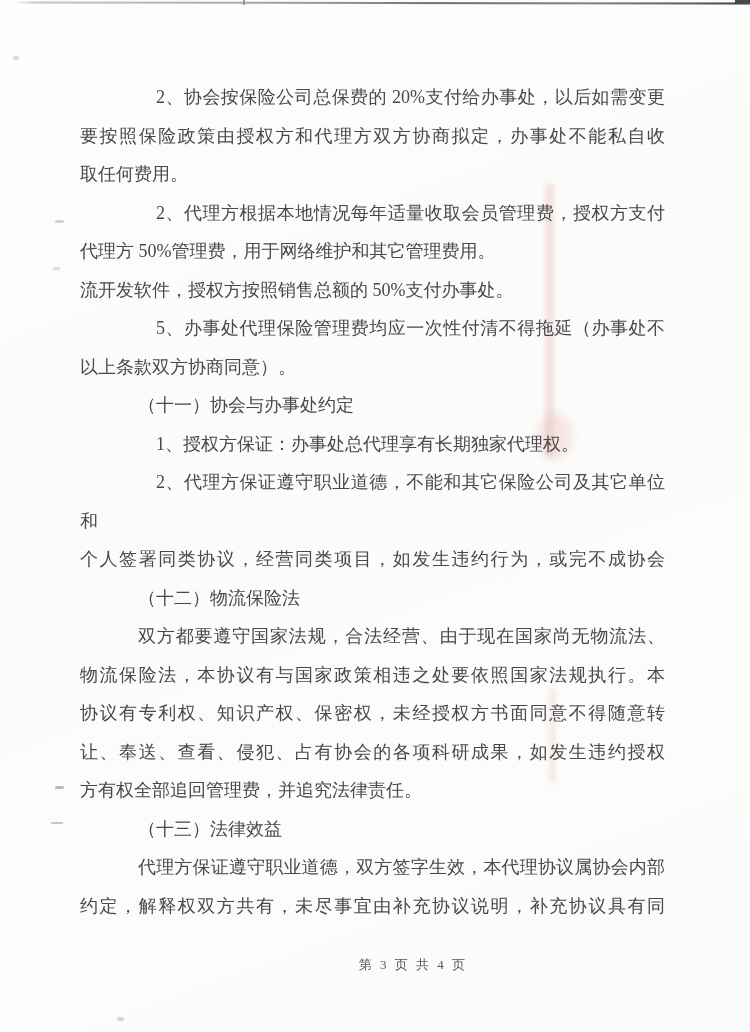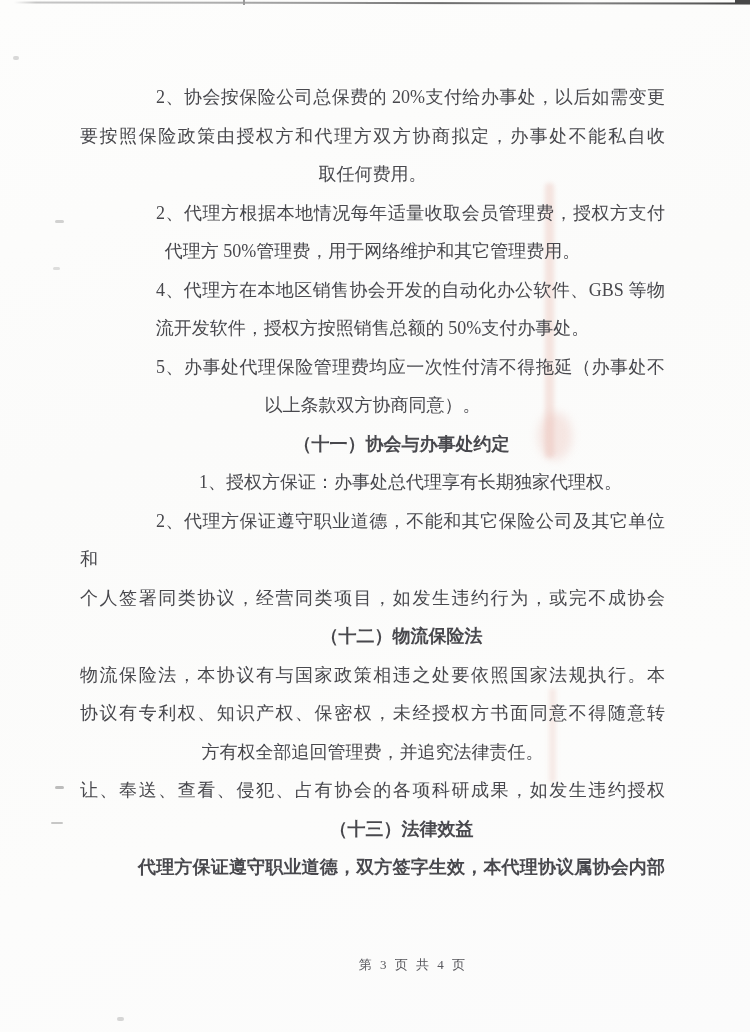--- a/index.html
+++ b/index.html
@@ -39,23 +39,23 @@
   .m3 { left: 53px;  top: 267px;  width: 7px;  height: 3px; background: rgba(150,150,150,0.30); }
   .m4 { left: 55px;  top: 786px;  width: 9px;  height: 3px; background: rgba(110,110,110,0.45); }
   .m5 { left: 51px;  top: 822px;  width: 12px; height: 2px; background: rgba(120,120,120,0.40); }
   .m6 { left: 117px; top: 1017px; width: 7px;  height: 4px; background: rgba(175,175,175,0.50); }
 
   .text-block {
     position: absolute; left: 80px; top: 78px; width: 585px;
     font-size: 18px; line-height: 38.5px; color: #48484d;
     filter: blur(0.2px);
   }
-  .ln { text-align: center; }
+  .ln { text-align: left; }
   .full { text-align: justify; text-align-last: justify; }
-  .ind2 { text-indent: 58px; font-weight: bold; }   
+  .ind2 { text-indent: 58px; }   
   .ind3 { text-indent: 76px; }   
 
   .page-footer {
     position: absolute; left: 0; right: 0; top: 956px;
     text-align: center; transform: translateX(30px);
     font-size: 13px; letter-spacing: 2.5px; color: #56565b;
     filter: blur(0.2px);
   }
 </style>
 </head>
@@ -77,32 +77,33 @@
   <div class="mark m4"></div>
   <div class="mark m5"></div>
   <div class="mark m6"></div>
 
   <div class="text-block">
     <div class="ln ind3 full">2、协会按保险公司总保费的 20%支付给办事处，以后如需变更</div>
     <div class="ln full">要按照保险政策由授权方和代理方双方协商拟定，办事处不能私自收</div>
     <div class="ln">取任何费用。</div>
     <div class="ln ind3 full">2、代理方根据本地情况每年适量收取会员管理费，授权方支付</div>
     <div class="ln">代理方 50%管理费，用于网络维护和其它管理费用。</div>
-    <div class="ln ind3 full">4、代理方在本地区销售协会开发的自动化办公软件、GBS 等物</div>
     <div class="ln">流开发软件，授权方按照销售总额的 50%支付办事处。</div>
     <div class="ln ind3 full">5、办事处代理保险管理费均应一次性付清不得拖延（办事处不</div>
     <div class="ln">以上条款双方协商同意）。</div>
     <div class="ln ind2">（十一）协会与办事处约定</div>
     <div class="ln ind3">1、授权方保证：办事处总代理享有长期独家代理权。</div>
     <div class="ln ind3 full">2、代理方保证遵守职业道德，不能和其它保险公司及其它单位和</div>
     <div class="ln full">个人签署同类协议，经营同类项目，如发生违约行为，或完不成协会</div>
     <div class="ln ind2">（十二）物流保险法</div>
+    <div class="ln ind2 full">双方都要遵守国家法规，合法经营、由于现在国家尚无物流法、</div>
     <div class="ln full">物流保险法，本协议有与国家政策相违之处要依照国家法规执行。本</div>
     <div class="ln full">协议有专利权、知识产权、保密权，未经授权方书面同意不得随意转</div>
+    <div class="ln full">让、奉送、查看、侵犯、占有协会的各项科研成果，如发生违约授权</div>
     <div class="ln">方有权全部追回管理费，并追究法律责任。</div>
-    <div class="ln full">让、奉送、查看、侵犯、占有协会的各项科研成果，如发生违约授权</div>
     <div class="ln ind2">（十三）法律效益</div>
     <div class="ln ind2 full">代理方保证遵守职业道德，双方签字生效，本代理协议属协会内部</div>
+    <div class="ln full">约定，解释权双方共有，未尽事宜由补充协议说明，补充协议具有同</div>
   </div>
 
   <div class="page-footer">第 3 页 共 4 页</div>
 
 </div>
 
 </body></html>

